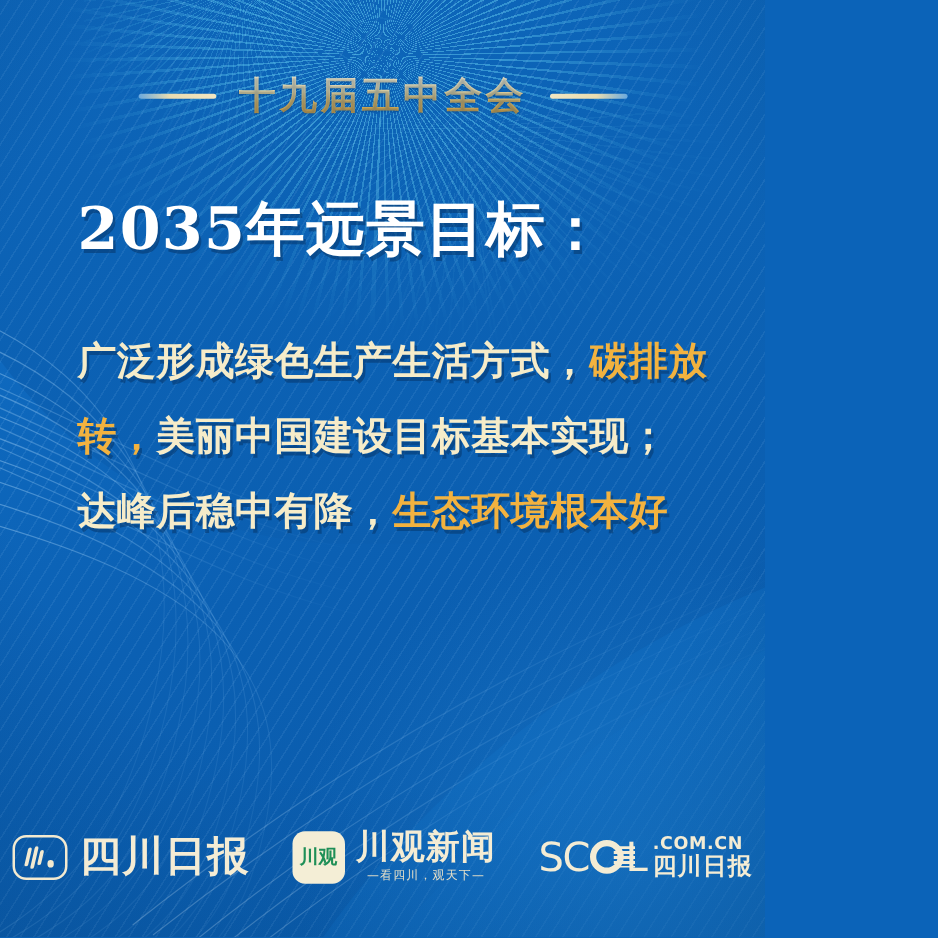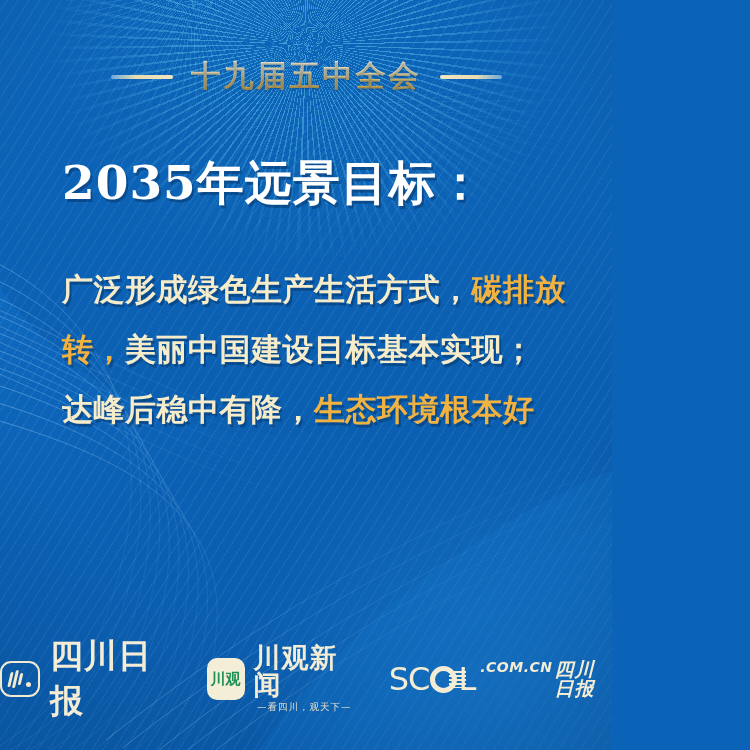--- a/index.html
+++ b/index.html
@@ -147,21 +147,21 @@
     line-height:60px;
     white-space:nowrap;
     text-shadow:2px 3px 0 rgba(5,55,108,0.55);
   }
   .seg-cream { color:#f6ecc9; }
   .seg-gold  { color:#f2b23f; }
 
   
   .footer {
     position:absolute;
-    left:0; right:0; bottom:26px;
+    left:0; right:0; bottom:42px;
     display:flex; align-items:center; justify-content:center;
     gap:34px;
     z-index:6;
   }
   .logo { display:flex; align-items:center; }
 
   
   .logo-scrb { gap:10px; }
   .scrb-mark {
     width:44px; height:36px;
@@ -230,21 +230,21 @@
   .scol-o::before {
     content:""; position:absolute; inset:0;
     border-radius:50%;
     border:5px solid #f4ecd4;
   }
   .scol-o::after {
     content:""; position:absolute;
     right:-9px; top:5px; width:17px; height:17px;
     background:repeating-linear-gradient(180deg,#f4ecd4 0 2px, transparent 2px 4px);
   }
-  .scol-right { display:flex; flex-direction:row; gap:2px;font-style:italic; }
+  .scol-right { display:flex; flex-direction:column; gap:2px; }
   .scol-dom {
     font-family:"DejaVu Sans", sans-serif;
     font-size:14px; font-weight:700; color:#f4ecd4; letter-spacing:0.5px;
     line-height:1;
   }
   .scol-cn {
     font-family:"DejaVu Serif", serif;
     font-size:19px; font-weight:700; color:#f4ecd4; letter-spacing:1px;
     line-height:1;
   }

